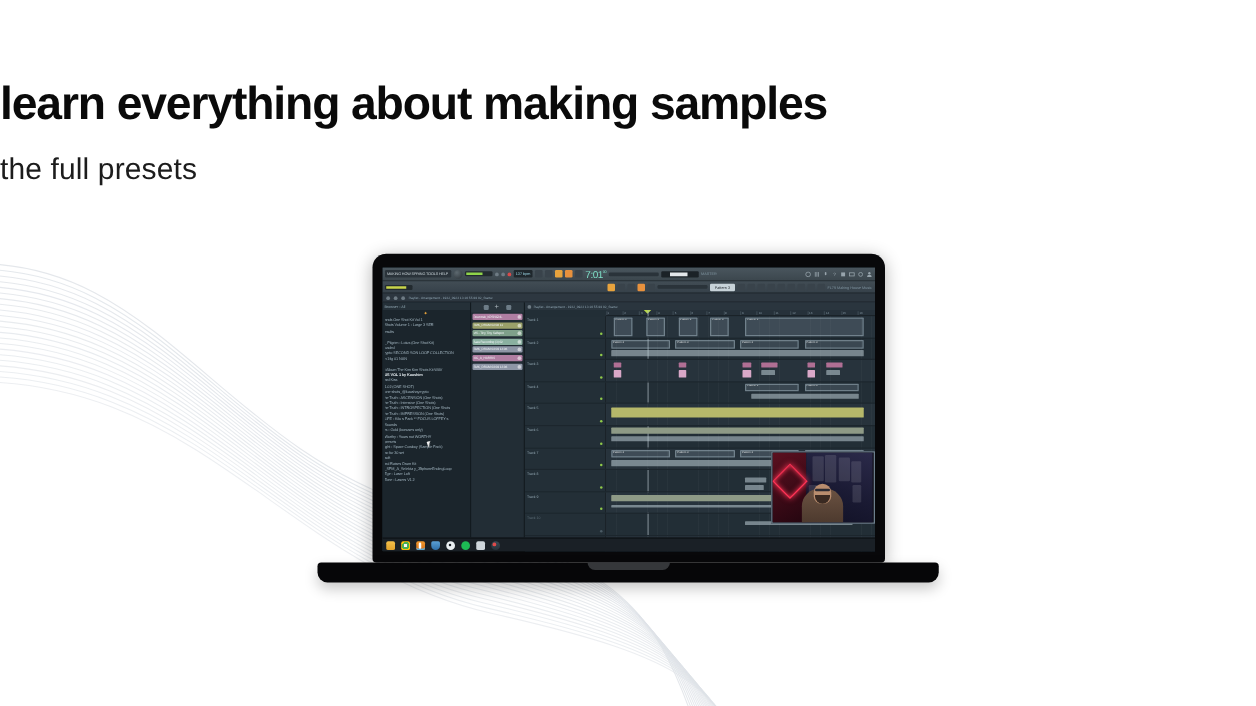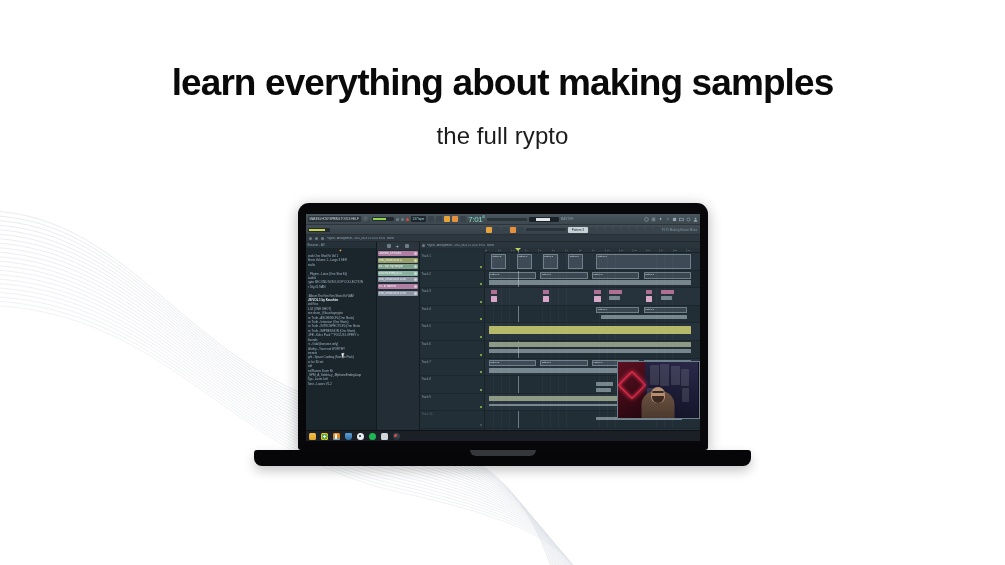--- a/index.html
+++ b/index.html
@@ -27,21 +27,20 @@
     width: 1005px; height: 565px;
     pointer-events: none;
     z-index: 1;
   }
 
   
   #headline-block {
     position: absolute;
     left: 0; top: 62px;
     width: 1005px;
-    text-align: center;
     z-index: 5;
   }
   #page-title {
     font-size: 37px;
     font-weight: 900;
     letter-spacing: -0.9px;
     color: #0a0a0a;
     line-height: 1.12;
     font-stretch: condensed;
   }
@@ -372,21 +371,21 @@
         <path d="M -74 291.05 C 145.5 259.75, 204 431.05, 381 474.125 S 560.8 536.3, 614.4 643" stroke="#dfe3e8" stroke-width="0.85" opacity="0.6459999999999999"></path>
         <path d="M -76 295.7 C 147 263.5, 206 435.7, 384 478.25 S 563.2 540.2, 617.6 646" stroke="#dfe3e8" stroke-width="0.85" opacity="0.634"></path>
         <path d="M -78 300.35 C 148.5 267.25, 208 440.35, 387 482.375 S 565.6 544.1, 620.8 649" stroke="#dfe3e8" stroke-width="0.85" opacity="0.622"></path>
         <path d="M -80 305 C 150 271, 210 445, 390 486.5 S 568 548, 624 652" stroke="#dfe3e8" stroke-width="0.85" opacity="0.61"></path>
         <path d="M -82 309.65 C 151.5 274.75, 212 449.65, 393 490.625 S 570.4 551.9, 627.2 655" stroke="#dfe3e8" stroke-width="0.85" opacity="0.598"></path>
       </g>
   </svg>
 
   <div id="headline-block">
     <h1 id="page-title">learn everything about making samples</h1>
-    <div id="page-subtitle">the full rypto</div>
+    <div id="page-subtitle">the full presets</div>
   </div>
 
   <div id="laptop">
     <div id="laptop-lid">
       <div id="laptop-screen">
 
         <div class="daw">
 
           <div class="daw-toolbar-1">
             <span class="tb-title">MAKING HOW SPRING TOOLS HELP</span>

